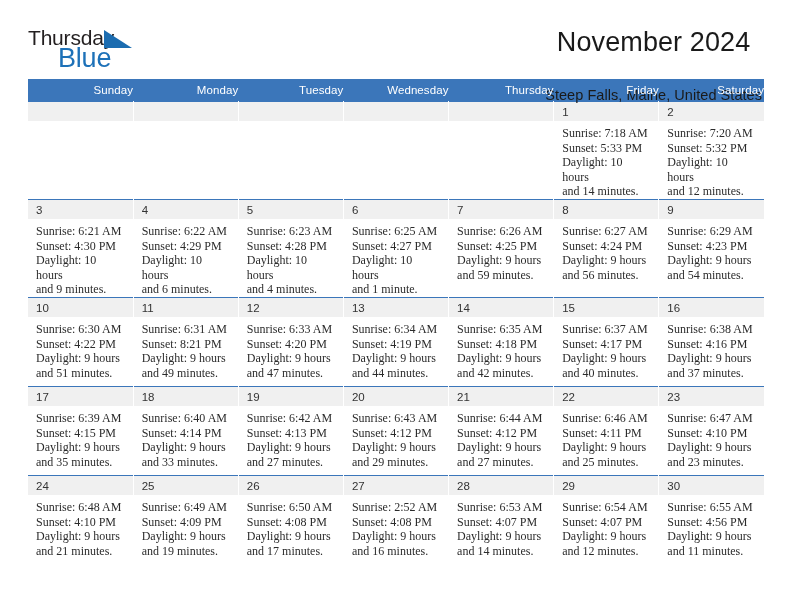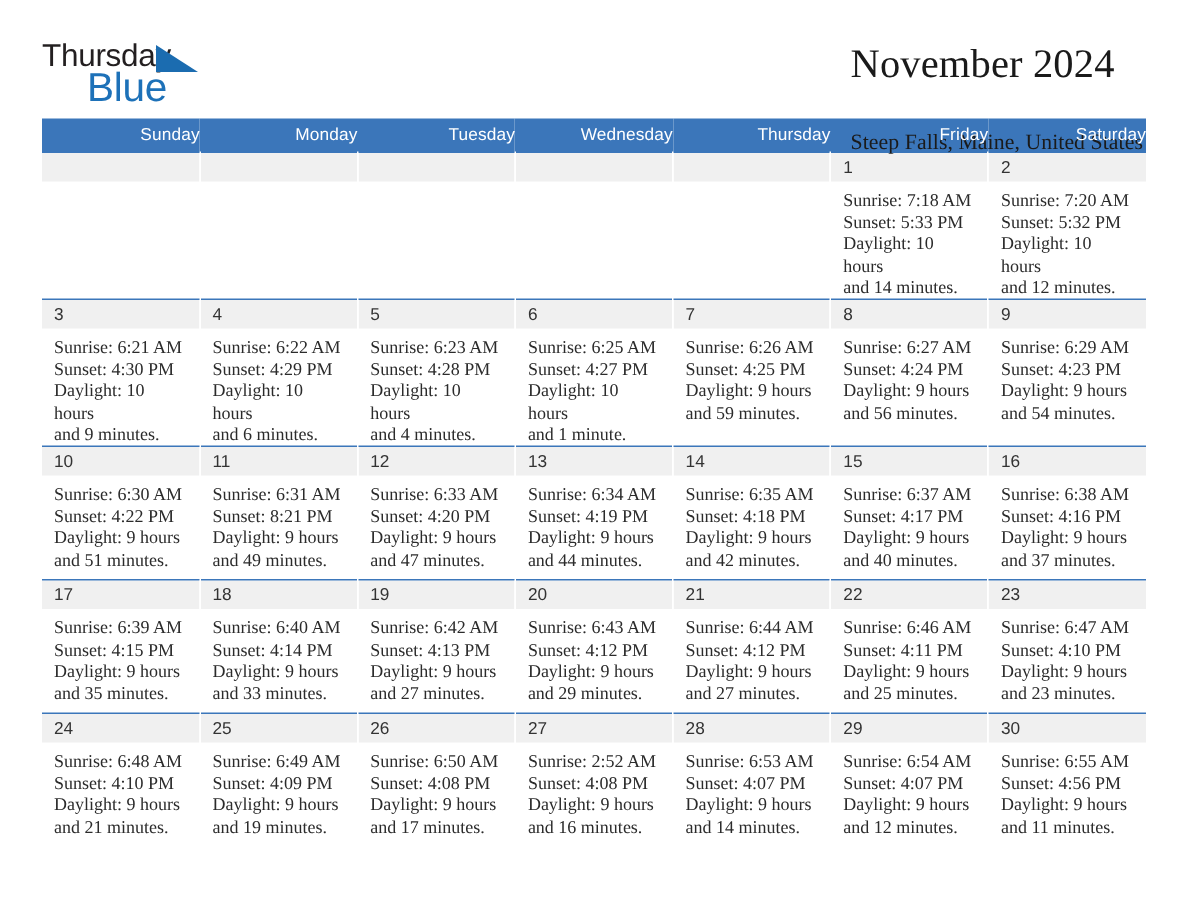--- a/index.html
+++ b/index.html
@@ -58,24 +58,23 @@
   .logo-tri {
     position: absolute;
     left: 76px;
     top: 4px;
     width: 0;
     height: 0;
     border-left: 28px solid #1b6cb0;
     border-top: 18px solid transparent;
   }
   .title-wrap {
-    text-align: left;
+    text-align: center;
     flex: none;
     padding-right: 2px;
-    font-family: Liberation Serif, serif;
   }
   .month-title {
     font-size: 27px;
     font-weight: normal;
     color: #1a1a1a;
     line-height: 32px;
     letter-spacing: 0.1px;
   }
   .location {
     font-size: 14.5px;

